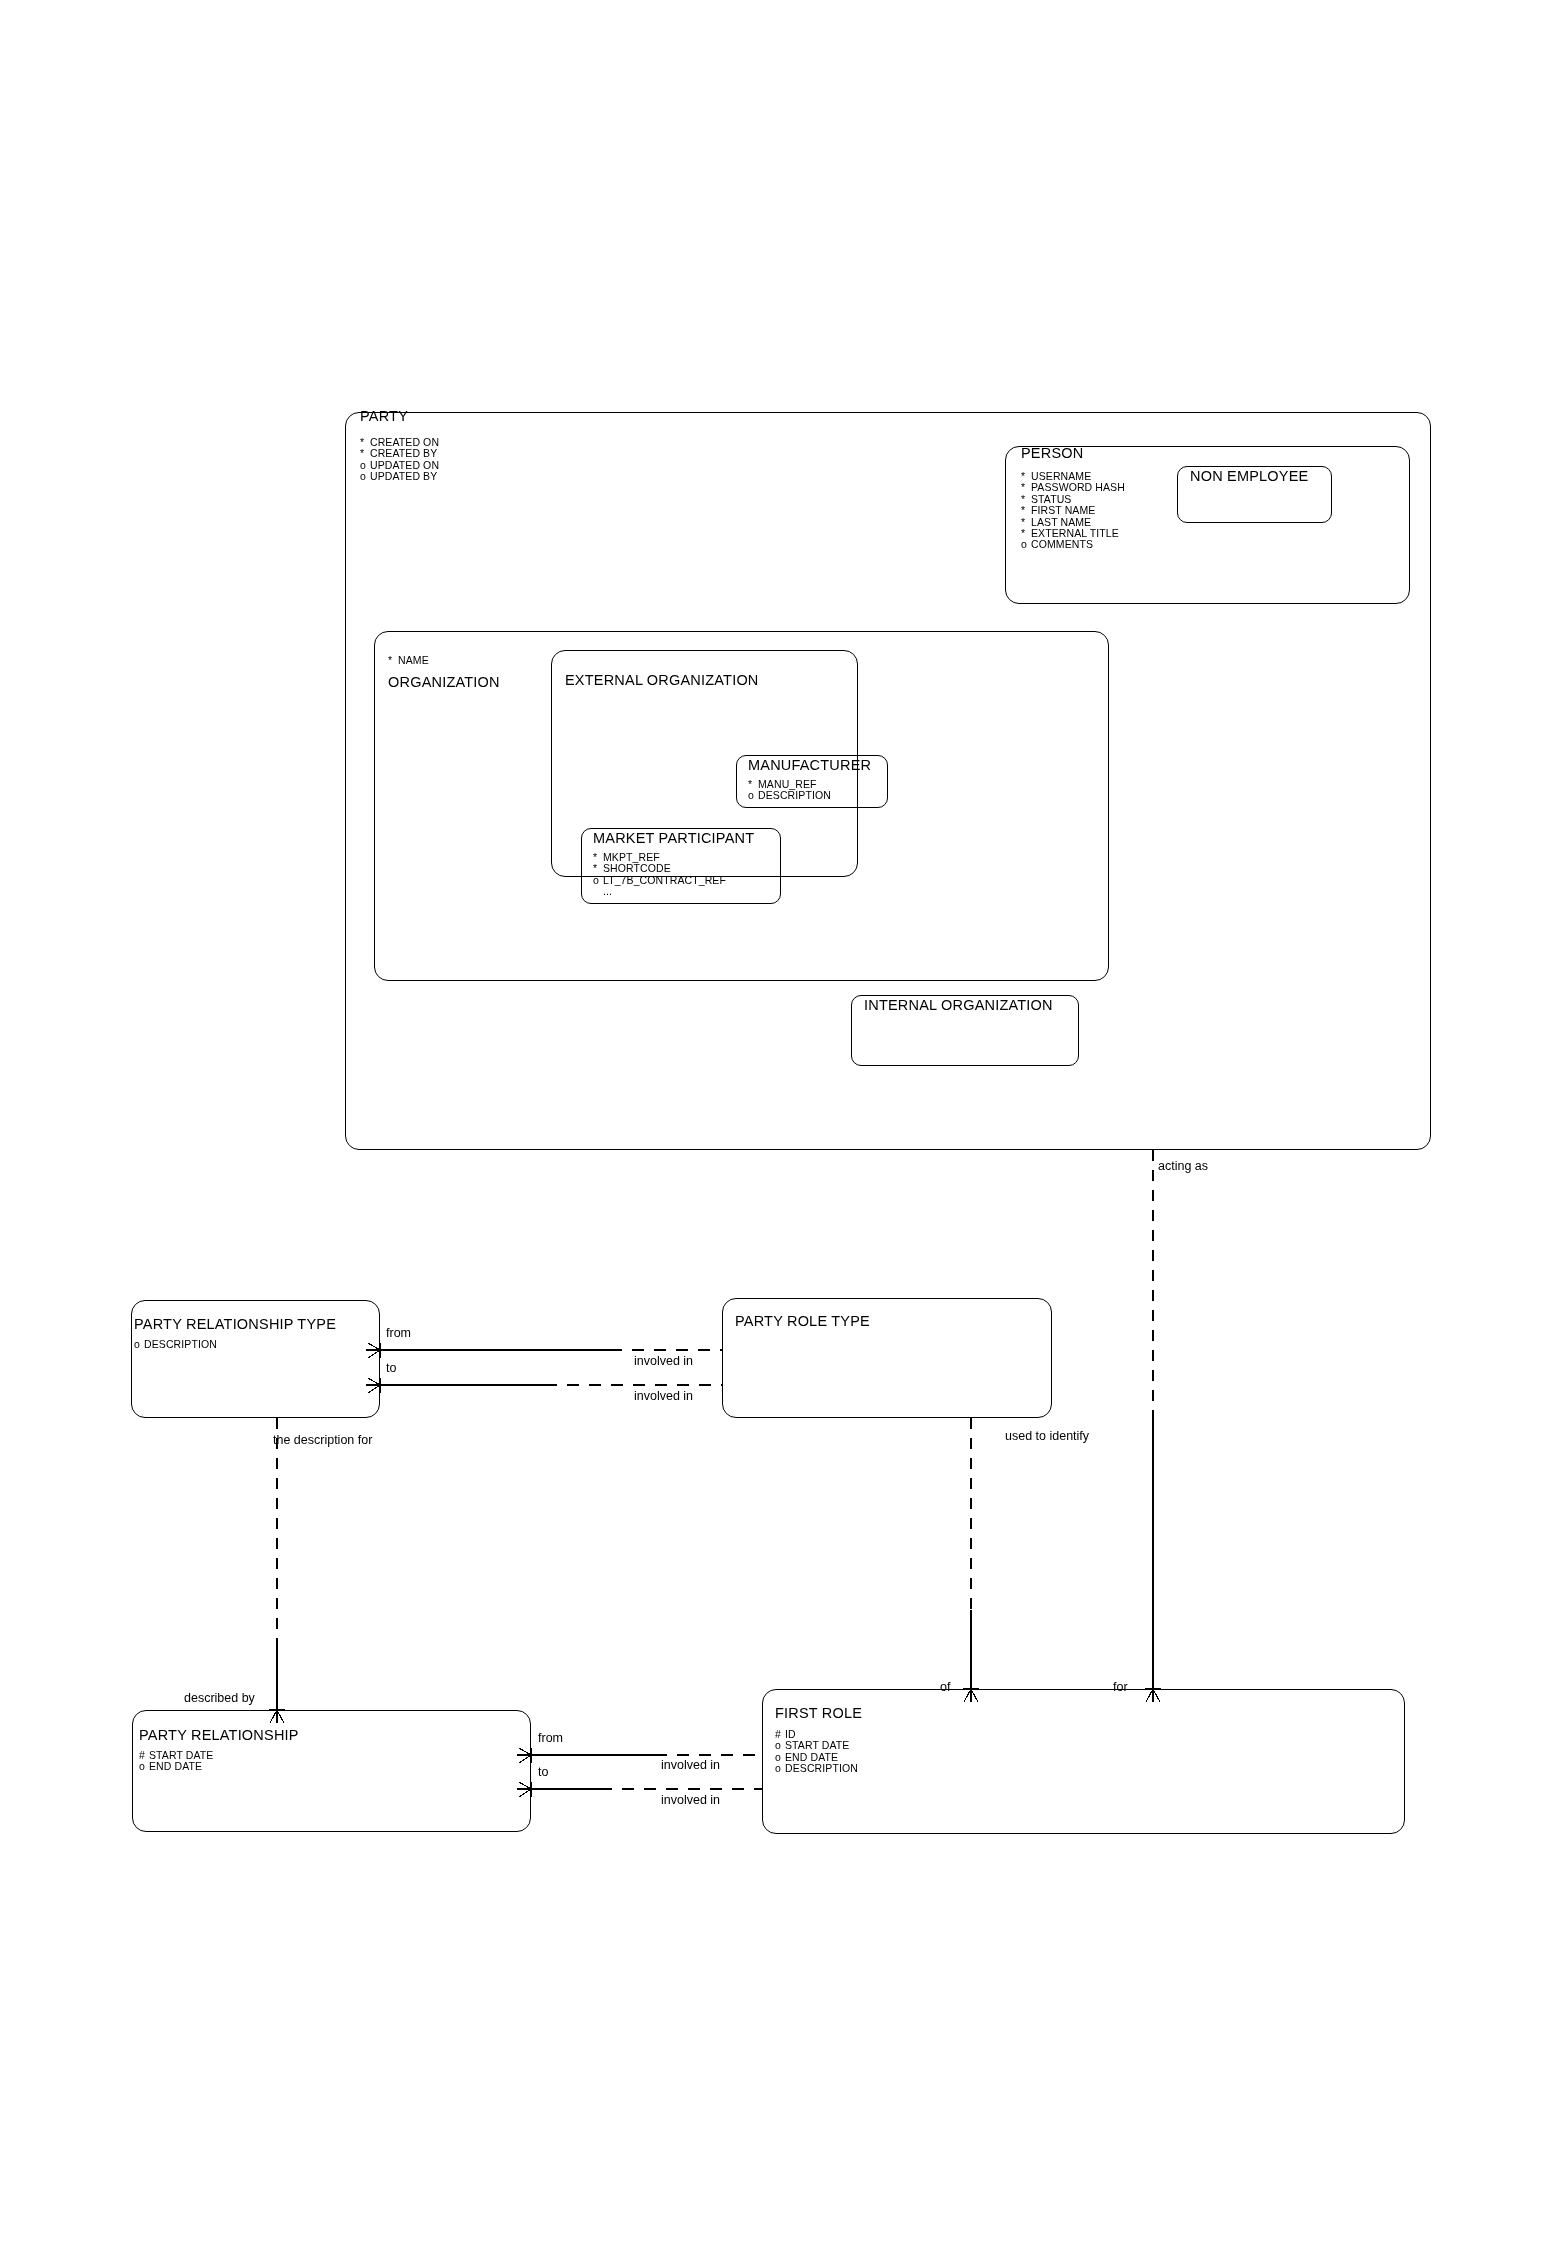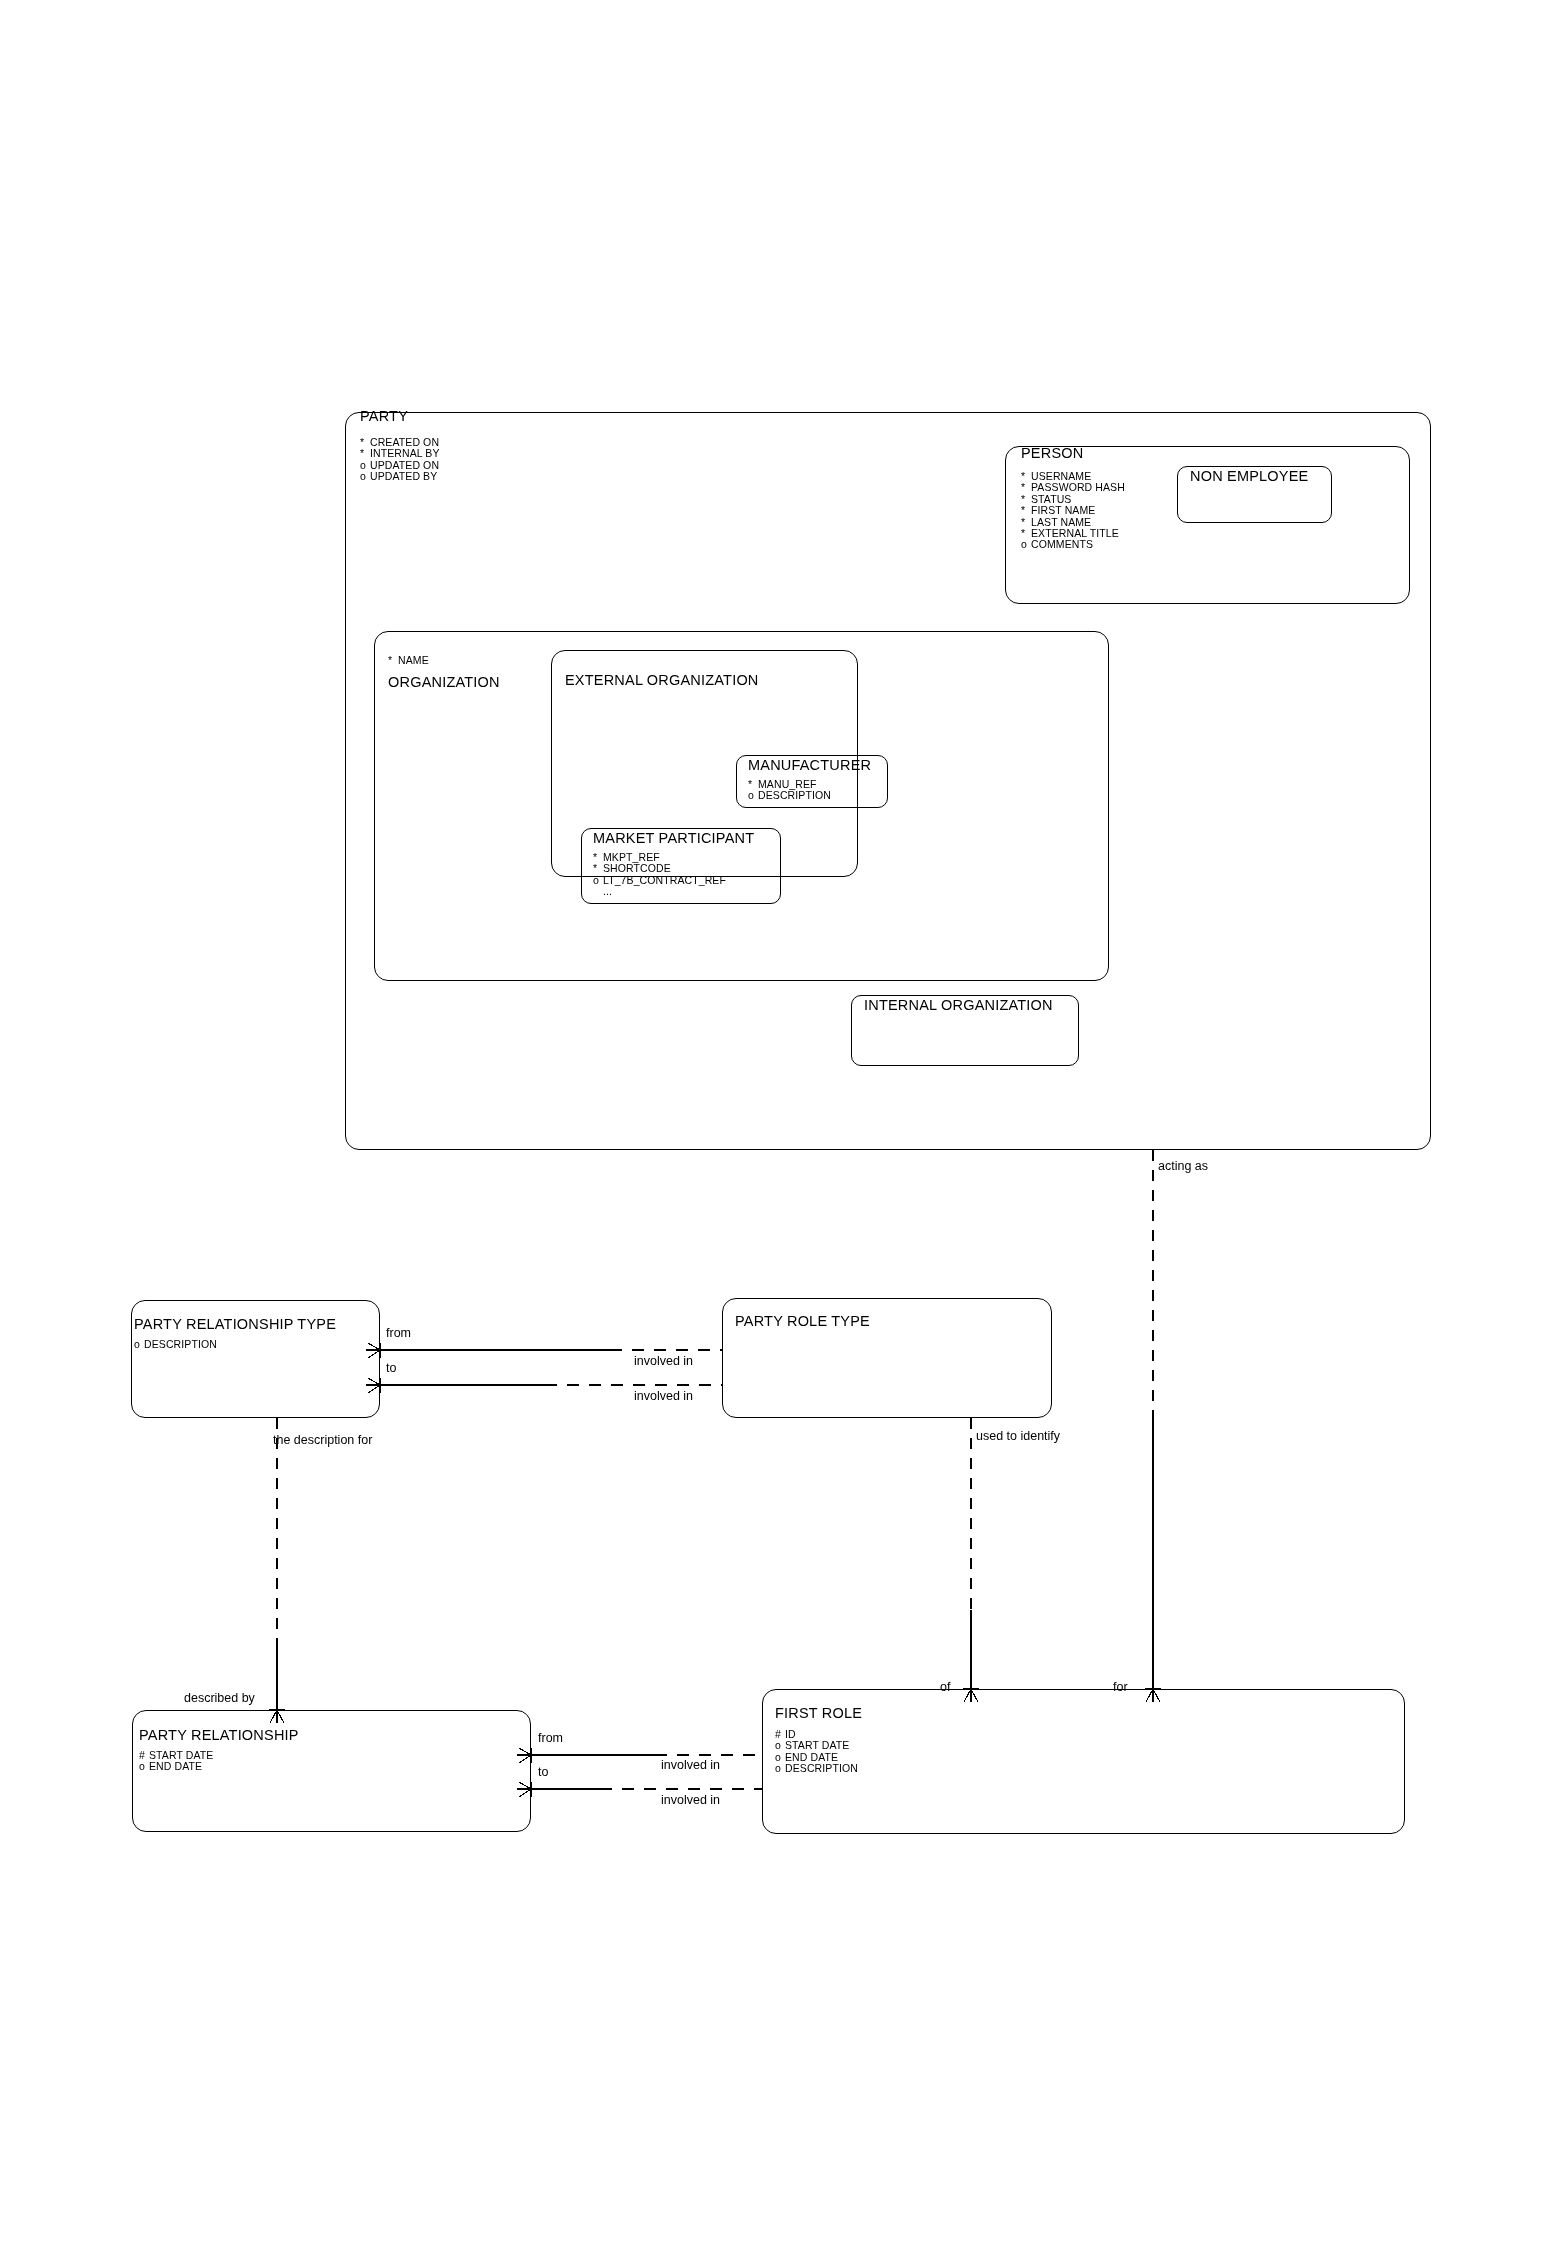--- a/index.html
+++ b/index.html
@@ -126,21 +126,21 @@
       <line x1="531" y1="1789" x2="519" y2="1782"></line>
       <line x1="531" y1="1789" x2="517" y2="1789"></line>
       <line x1="531" y1="1789" x2="519" y2="1797"></line>
     </g>
   </svg>
 
   <div class="ent" style="left:345px; top:412px; width:1086px; height:738px;"></div>
   <div class="ent-title" style="left:360px; top:400px; transform:translateY(9px);">PARTY</div>
   <div class="attr-list" style="left:360px; top:437px;">
     <span class="attr-row"><span class="attr-mark">*</span><span>CREATED ON</span></span>
-    <span class="attr-row"><span class="attr-mark">*</span><span>INTERNAL BY</span></span>
+    <span class="attr-row"><span class="attr-mark">*</span><span>CREATED BY</span></span>
     <span class="attr-row"><span class="attr-mark">o</span><span>UPDATED ON</span></span>
     <span class="attr-row"><span class="attr-mark">o</span><span>UPDATED BY</span></span>
   </div>
 
   <div class="ent" style="left:1005px; top:446px; width:405px; height:158px;"></div>
   <div class="ent-title" style="left:1021px; top:437px; transform:translateY(9px);">PERSON</div>
   <div class="attr-list" style="left:1021px; top:471px;">
     <span class="attr-row"><span class="attr-mark">*</span><span>USERNAME</span></span>
     <span class="attr-row"><span class="attr-mark">*</span><span>PASSWORD HASH</span></span>
     <span class="attr-row"><span class="attr-mark">*</span><span>STATUS</span></span>
@@ -211,21 +211,21 @@
   <div class="rel-label" style="left:386px; top:1327px;">from</div>
 
   <div class="rel-label" style="left:386px; top:1362px;">to</div>
 
   <div class="rel-label" style="left:634px; top:1355px;">involved in</div>
 
   <div class="rel-label" style="left:634px; top:1390px;">involved in</div>
 
   <div class="rel-label" style="left:273px; top:1434px;">the description for</div>
 
-  <div class="rel-label" style="left:952px; top:1430px;padding-left:24px;">used to identify</div>
+  <div class="rel-label" style="left:981px; top:1430px;padding-left:24px;">used to identify</div>
 
   <div class="rel-label" style="left:184px; top:1692px;">described by</div>
 
   <div class="rel-label" style="left:940px; top:1681px;">of</div>
 
   <div class="rel-label" style="left:1113px; top:1681px;">for</div>
 
   <div class="rel-label" style="left:538px; top:1732px;">from</div>
 
   <div class="rel-label" style="left:538px; top:1766px;">to</div>

